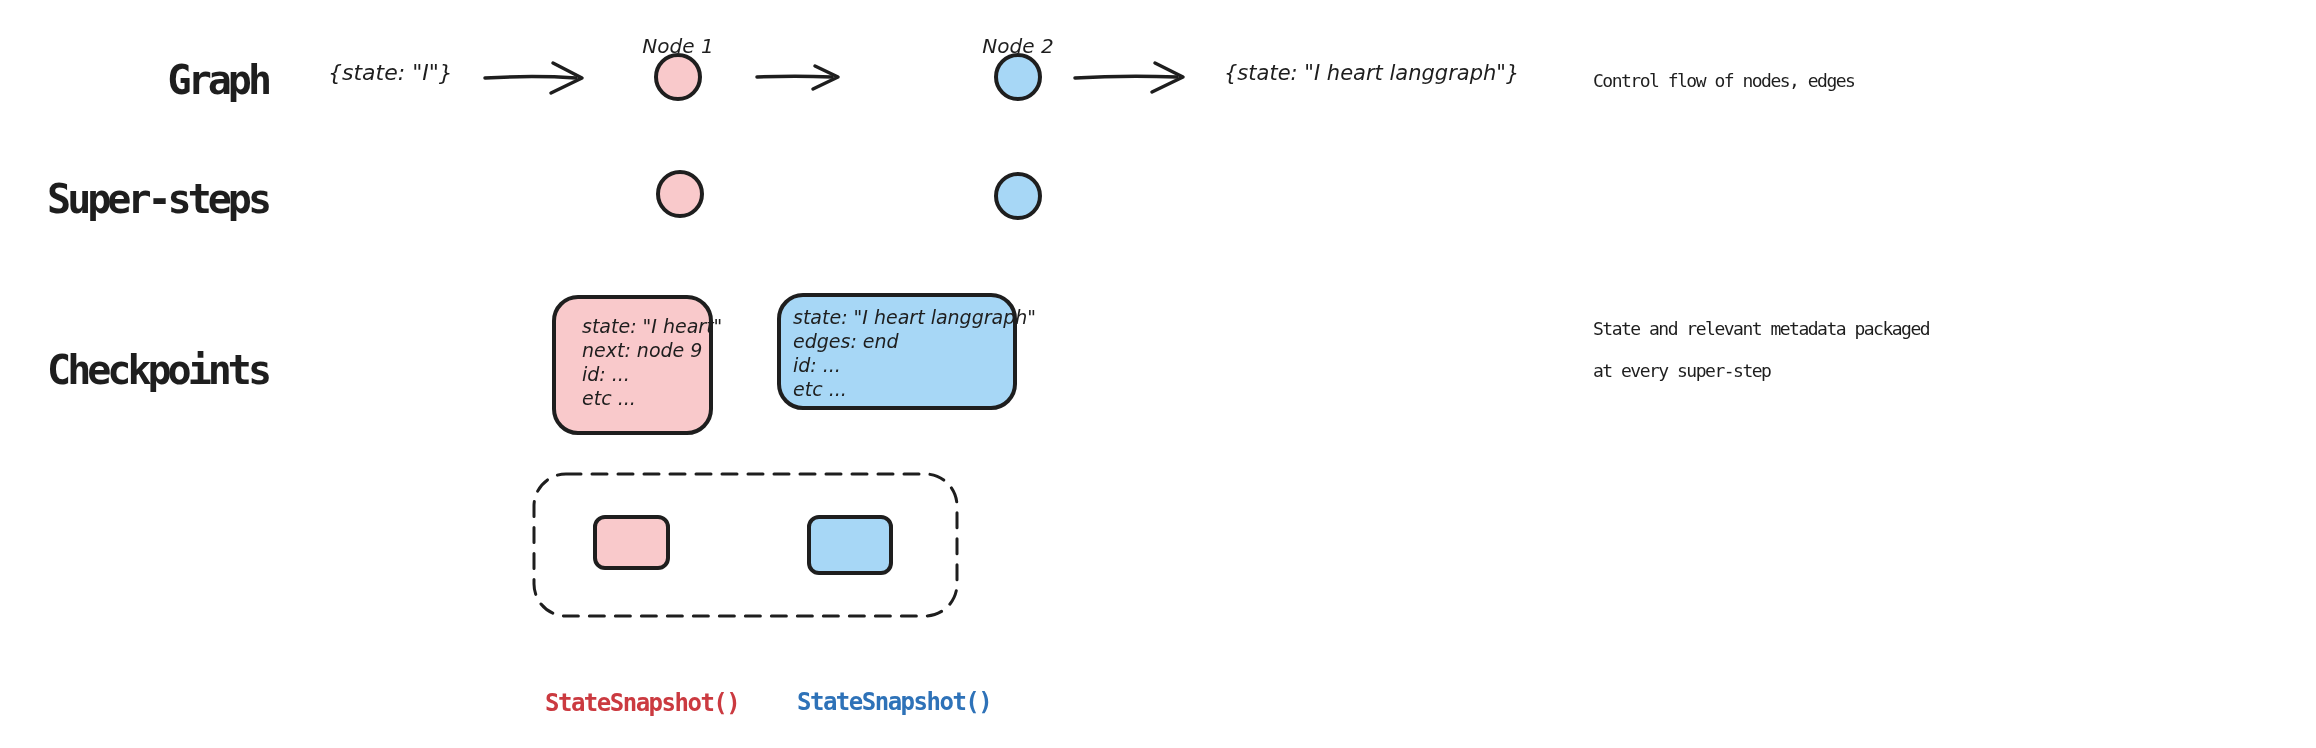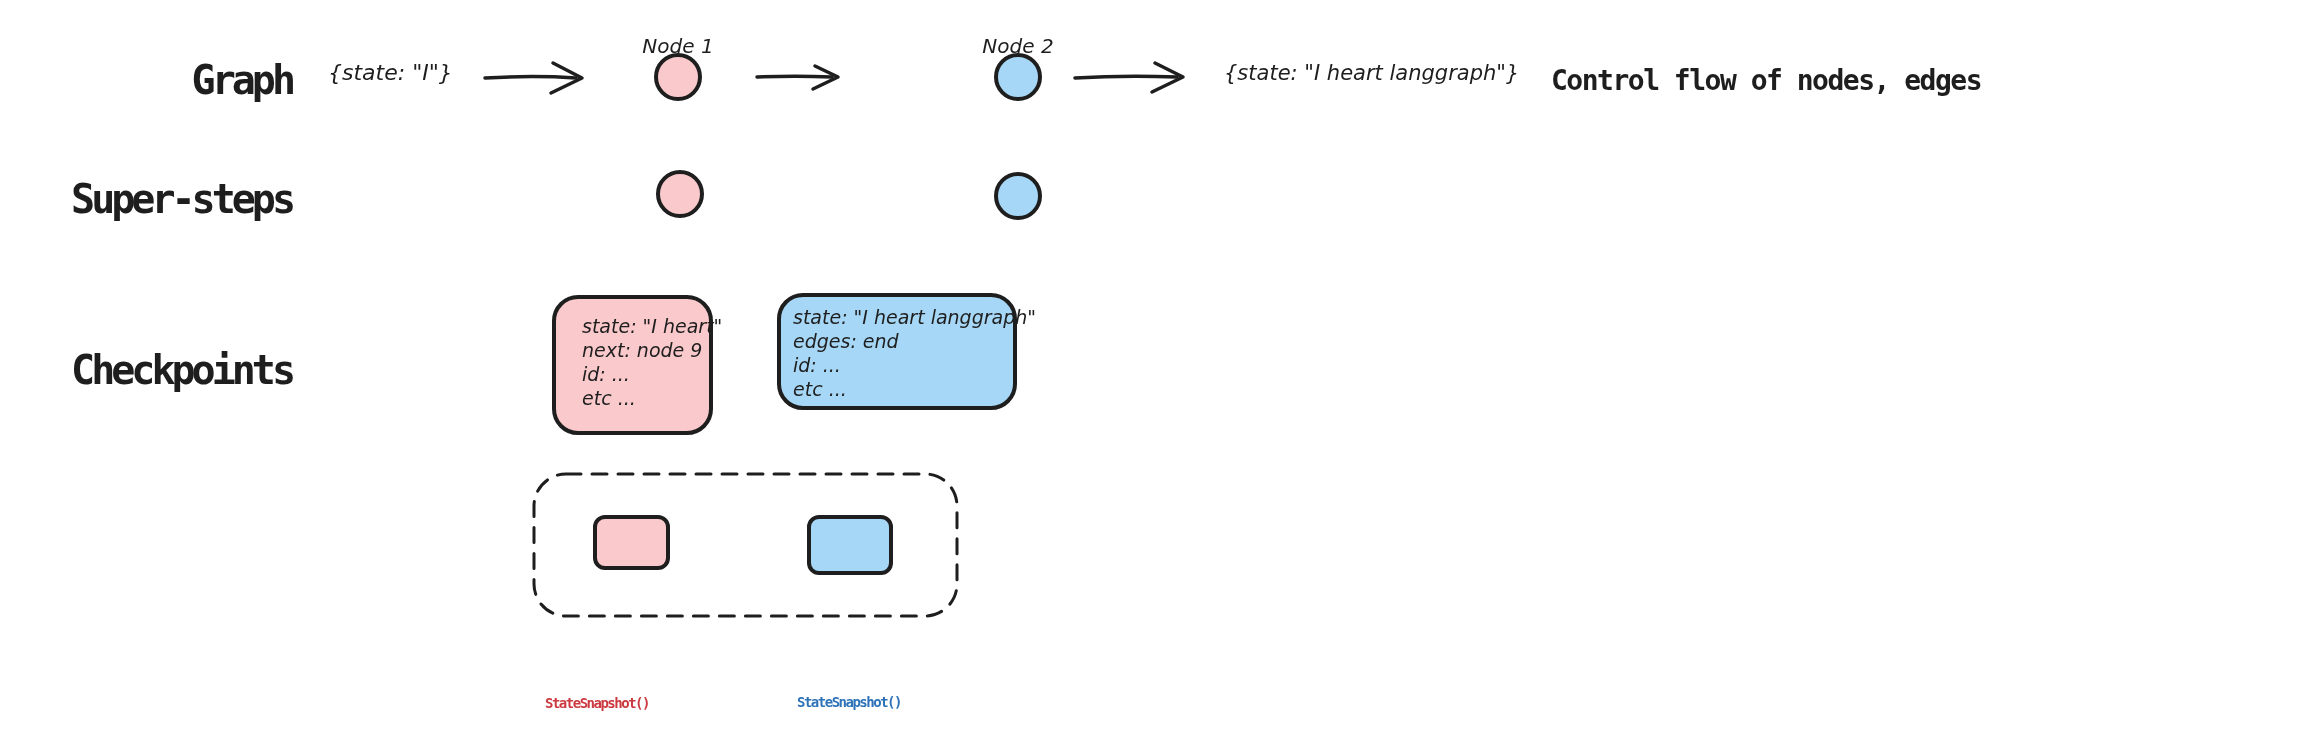--- a/index.html
+++ b/index.html
@@ -2,30 +2,30 @@
 <html style="--ink: #1e1e1e; --node-pink: #f9c9cb; --node-blue: #a7d7f6; --code-red: #cb3a40; --code-blue: #2e72b8;"><head>
 <meta charset="utf-8">
 <style>
   html,body{margin:0;padding:0;background:#ffffff;}
   .canvas{
     position:relative;width:2316px;height:748px;background:#ffffff;overflow:hidden;
     font-family:"DejaVu Sans Mono", monospace;color:var(--ink,#1e1e1e);
   }
   
   .row-label{
-    position:absolute;left:0;width:292px;text-align:right;
+    position:absolute;left:16px;width:252px;text-align:right;
     font-family:"DejaVu Sans Mono", monospace;font-weight:700;
     font-size:40px;line-height:40px;letter-spacing:-4px;color:var(--ink);
     white-space:nowrap;
   }
   
   .desc{
-    position:absolute;left:1551px;
-    font-family:"DejaVu Sans Mono", monospace;font-weight:700;
-    font-size:28px;line-height:42px;letter-spacing:-1.5px;color:var(--ink);
+    position:absolute;left:1593px;
+    font-family:"DejaVu Sans Mono", monospace;font-weight:400;
+    font-size:18px;line-height:42px;letter-spacing:-1.5px;color:var(--ink);
     white-space:nowrap;
   }
   
   .hand{
     font-family:"DejaVu Sans", sans-serif;font-style:italic;color:var(--ink);
     white-space:nowrap;
   }
   .node-label{position:absolute;width:140px;text-align:center;font-size:20px;top:2px;margin-top:32px;}
   .state-text{position:absolute;font-size:22px;}
   
@@ -45,21 +45,21 @@
   .card.blue-card{left:777px;top:293px;width:240px;height:117px;padding:8px 0 0 12px;}
   
   .mini{
     position:absolute;box-sizing:border-box;border:4px solid var(--ink);border-radius:12px;
   }
   .mini.pink-mini{left:593px;top:515px;width:77px;height:55px;}
   .mini.blue-mini{left:807px;top:515px;width:86px;height:60px;}
   
   .code-text{
     position:absolute;font-family:"DejaVu Sans Mono", monospace;font-weight:700;
-    font-size:14px;line-height:28px;letter-spacing:-1.5px;white-space:nowrap;
+    font-size:24px;line-height:28px;letter-spacing:-1.5px;white-space:nowrap;
   }
   .code-red{left:545px;top:689px;color:var(--code-red);}
   .code-blue{left:797px;top:688px;color:var(--code-blue);}
   .overlay{position:absolute;left:0;top:0;pointer-events:none;}
 </style>
 </head>
 <body>
 
 <div class="canvas">
 
@@ -101,20 +101,24 @@
     <div class="card-line">next: node 9</div>
     <div class="card-line">id: ...</div>
     <div class="card-line">etc ...</div>
   </div>
   <div class="card blue-card fill-blue hand">
     <div class="card-line">state: "I heart langgraph"</div>
     <div class="card-line">edges: end</div>
     <div class="card-line">id: ...</div>
     <div class="card-line">etc ...</div>
   </div>
+  <div class="desc" style="top:308px">
+    <div>State and relevant metadata packaged</div>
+    <div>at every super-step</div>
+  </div>
 
   <div class="mini pink-mini fill-pink"></div>
   <div class="mini blue-mini fill-blue"></div>
 
   <div class="code-text code-red">StateSnapshot()</div>
   <div class="code-text code-blue">StateSnapshot()</div>
 
 </div>
 
 </body></html>

